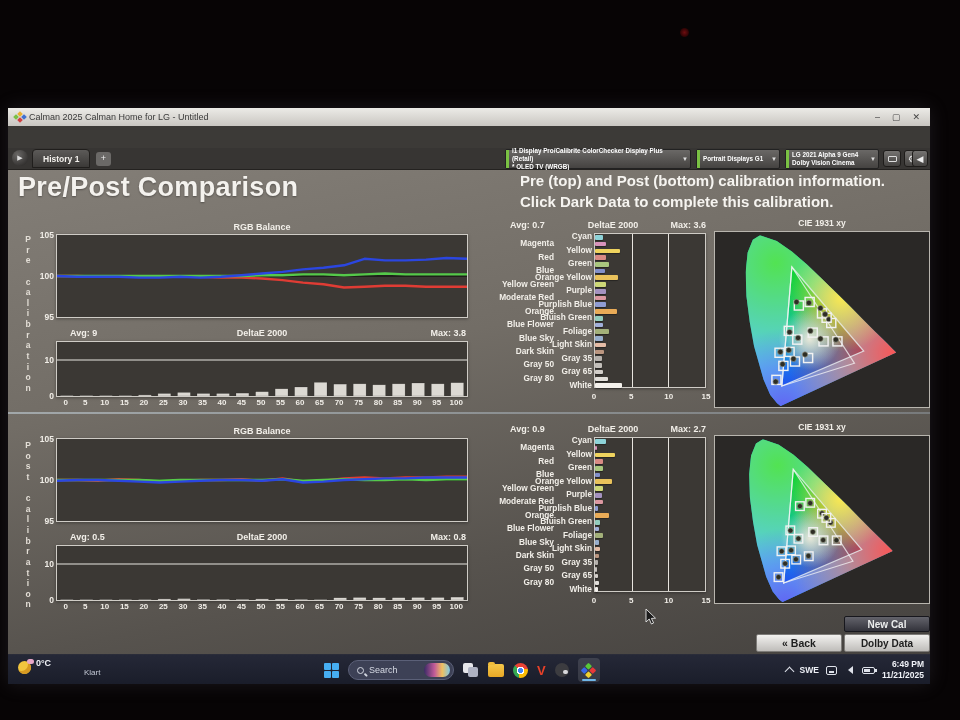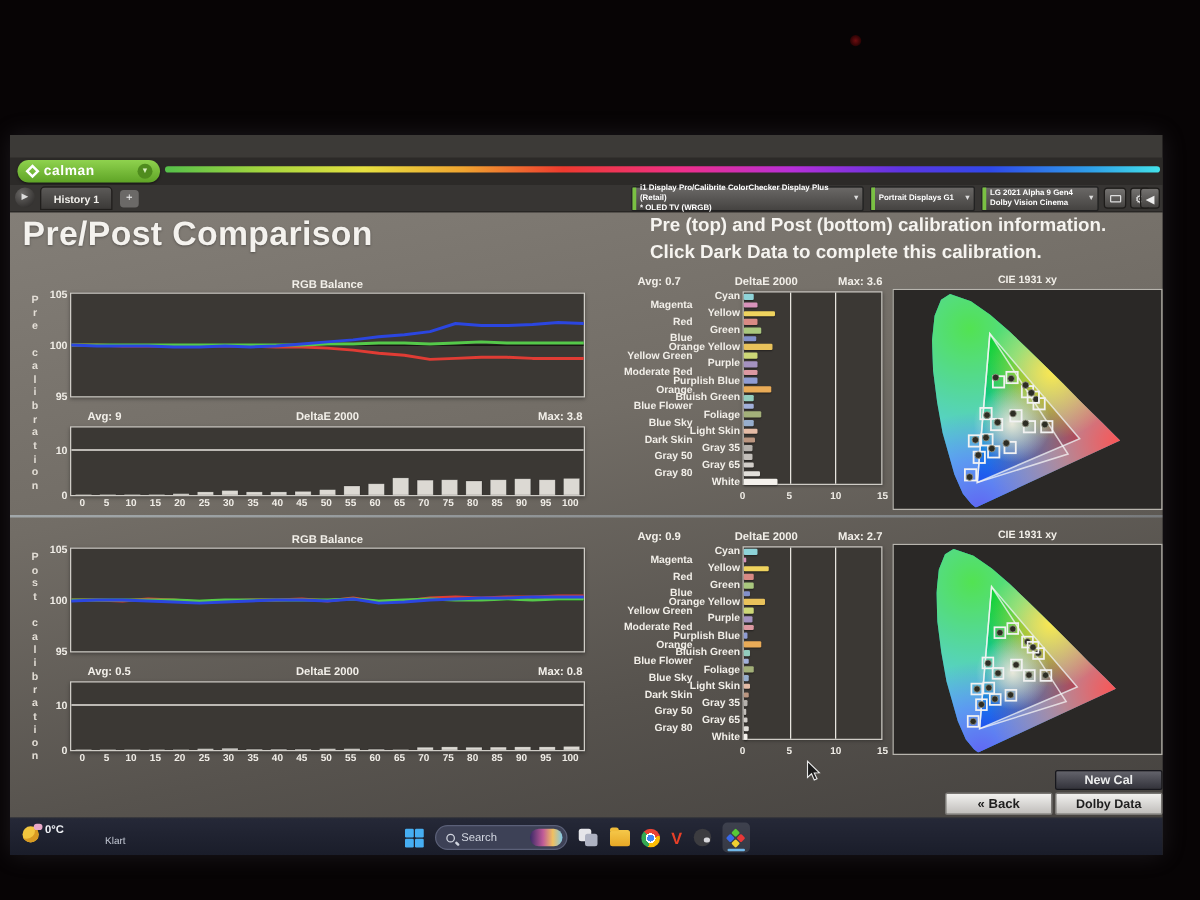--- a/index.html
+++ b/index.html
@@ -130,29 +130,35 @@
   .clock{text-align:right;font-size:8.5px;font-weight:bold;color:#f0f2f8;line-height:1.25;}
 </style>
 </head>
 <body>
 
 <div class="photo">
   <div class="led"></div>
 
   <div class="screen">
 
-
-    <div class="logobar">
-      <div class="calman-pill">
-        <span class="cal-diamond"></span>
-        <span class="w">calman</span>
-        <span class="chev">▾</span>
-      </div>
-      <div class="spectrum"></div>
+    <div class="titlebar">
+      <span class="app-ico">
+        <i style="left:0;top:3px;background:#7ac143"></i>
+          <i style="left:4px;top:0;background:#e8b030"></i>
+        <i style="left:4px;top:6px;background:#d04040"></i>
+          <i style="left:8px;top:3px;background:#4070d0"></i>
+      </span>
+      <span class="t">Calman 2025 Calman Home for LG - Untitled</span>
+      <span class="wctl">
+        <span>–</span>
+        <span>▢</span>
+        <span>✕</span>
+      </span>
     </div>
+
 
     <div class="tabbar">
       <div class="tab-round">▶</div>
       <div class="tab">History 1</div>
       <div class="tab-add">+</div>
 
       <div class="dd" style="left:497px;width:186px;">
         <span class="dd-accent"></span>
         <span class="dd-text">
           <span>i1 Display Pro/Calibrite ColorChecker Display Plus (Retail)</span><br>
@@ -684,15 +690,26 @@
         <span class="disc"></span>
         <span class="calman-task">
           <span class="cdia">
             <i style="background:#58c838"></i>
               <i style="background:#e83838"></i>
             <i style="background:#3868e8"></i>
               <i style="background:#f0d030"></i>
           </span>
         </span>
       </div>
+      <div class="tray">
+        <span class="chevup"></span>
+        <span class="lang">SWE</span>
+        <span class="kbd"></span>
+        <span class="spk"></span>
+        <span class="batt"></span>
+        <span class="clock">
+          <div>6:49 PM</div>
+          <div>11/21/2025</div>
+        </span>
+      </div>
     </div>
   </div>
 </div>
 
 </body></html>

